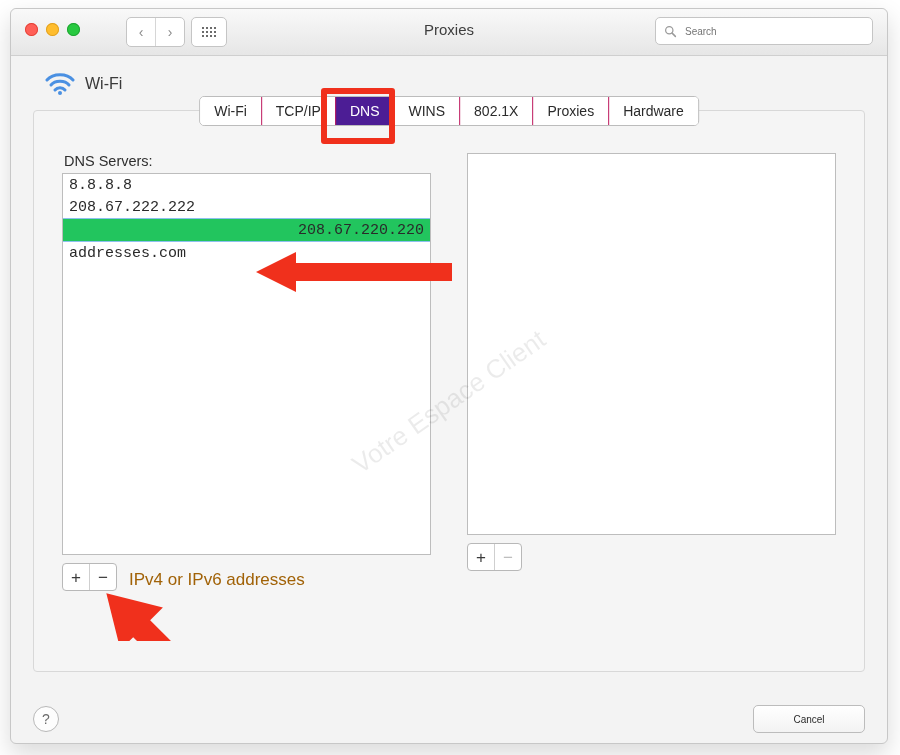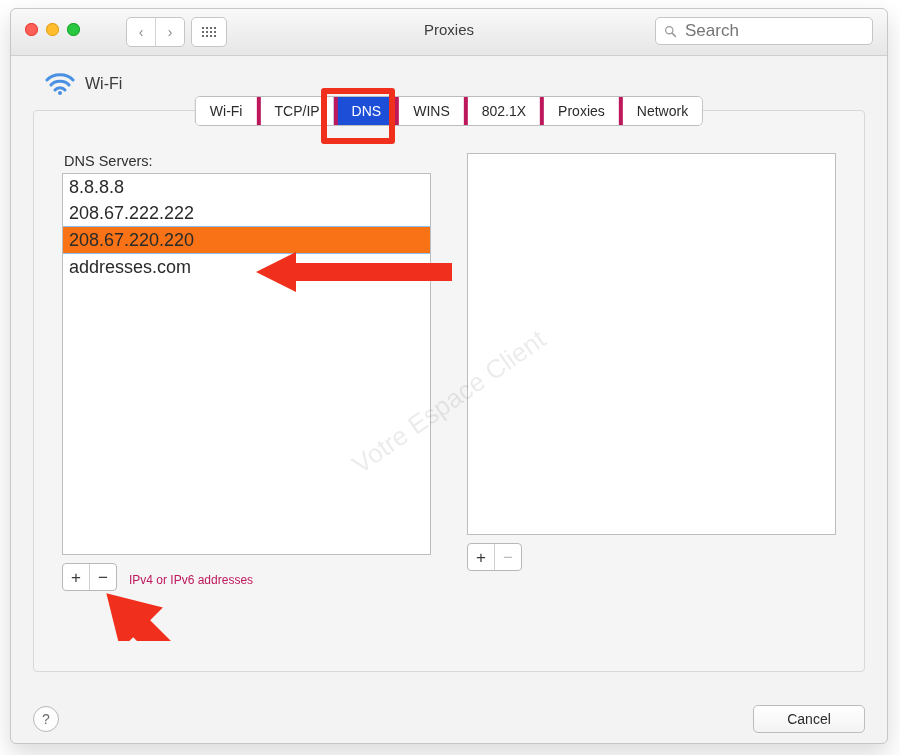--- a/index.html
+++ b/index.html
@@ -106,21 +106,21 @@
     display: flex;
     align-items: center;
     padding: 0 8px;
     color: #9a9a9a;
     gap: 6px;
   }
   .search svg { width: 13px; height: 13px; fill: #9a9a9a; }
   .search input {
     border: none;
     outline: none;
-    font-size: 17px;
+    font-size: 10px;
     color: #333;
     width: 150px;
     background: transparent;
   }
 
   .body {
     padding: 10px 22px 0 22px;
   }
 
   .connection {
@@ -153,26 +153,26 @@
     overflow: hidden;
     height: 28px;
   }
   .tab {
     padding: 4px 14px;
     font-size: 14px;
     color: #2b2b2b;
     display: flex;
     align-items: center;
     background: #ffffff;
-    border-left: 4px solid #be185d;
+    border-left: 1px solid #be185d;
     white-space: nowrap;
   }
   .tab:first-child { border-left: none; }
   .tab.active {
-    background: #1d4ed8;
+    background: #4c1d95;
     color: #ffffff;
   }
 
   .highlight-box {
     position: absolute;
     top: -23px;
     left: 287px;
     width: 62px;
     height: 44px;
     border: 6px solid #f0301c;
@@ -198,27 +198,29 @@
   }
   .listbox {
     background: #ffffff;
     border: 1px solid #bdbdbd;
     height: 380px;
     overflow: hidden;
     position: relative;
   }
   .list-item {
     padding: 3px 6px 2px 6px;
-    font-size: 18px;
+    font-size: 15px;
     color: #2a2a2a;
+    font-family: Liberation Mono, monospace;
   }
   .list-item.selected {
-    background: #f97316;
+    background: #22c55e;
     border-top: 1px solid #8dc0ef;
     border-bottom: 1px solid #8dc0ef;
+    text-align: right;
   }
 
   .footbar {
     display: flex;
     align-items: center;
     margin-top: 8px;
     gap: 12px;
   }
   .pm {
     display: flex;
@@ -232,21 +234,21 @@
     width: 26px;
     display: flex;
     align-items: center;
     justify-content: center;
     font-size: 17px;
     line-height: 1;
     color: #3a3a3a;
   }
   .pm-btn + .pm-btn { border-left: 1px solid #cfcfcf; }
   .pm-btn.disabled { color: #bcbcbc; }
-  .foot-label { font-size: 12px; color: #be185d; margin-top: 6px; }
+  .foot-label { font-size: 17px; color: #a16207; margin-top: 6px; }
 
   .bottom-row {
     position: absolute;
     bottom: 10px;
     left: 0;
     right: 0;
     display: flex;
     align-items: center;
     padding: 0 22px;
   }
@@ -269,21 +271,21 @@
   }
   .btn {
     min-width: 86px;
     height: 26px;
     border: 1px solid #bcbcbc;
     border-radius: 5px;
     background: linear-gradient(#ffffff, #f3f3f3);
     display: flex;
     align-items: center;
     justify-content: center;
-    font-size: 14px;
+    font-size: 10px;
     color: #2b2b2b;
     padding: 0 12px;
   }
 
   
   .arrow {
     position: absolute;
     pointer-events: none;
     z-index: 40;
   }
@@ -371,21 +373,21 @@
 
     <div class="panel">
 
       <div class="tabbar">
         <div class="tab">Wi-Fi</div>
         <div class="tab">TCP/IP</div>
         <div class="tab active">DNS</div>
         <div class="tab">WINS</div>
         <div class="tab">802.1X</div>
         <div class="tab">Proxies</div>
-        <div class="tab">Network</div>
+        <div class="tab">Hardware</div>
       </div>
 
       <div class="highlight-box"></div>
 
       <div class="columns">
 
         <div class="col">
           <div class="col-label">DNS Servers:</div>
           <div class="listbox">
             <div class="list-item">8.8.8.8</div>

